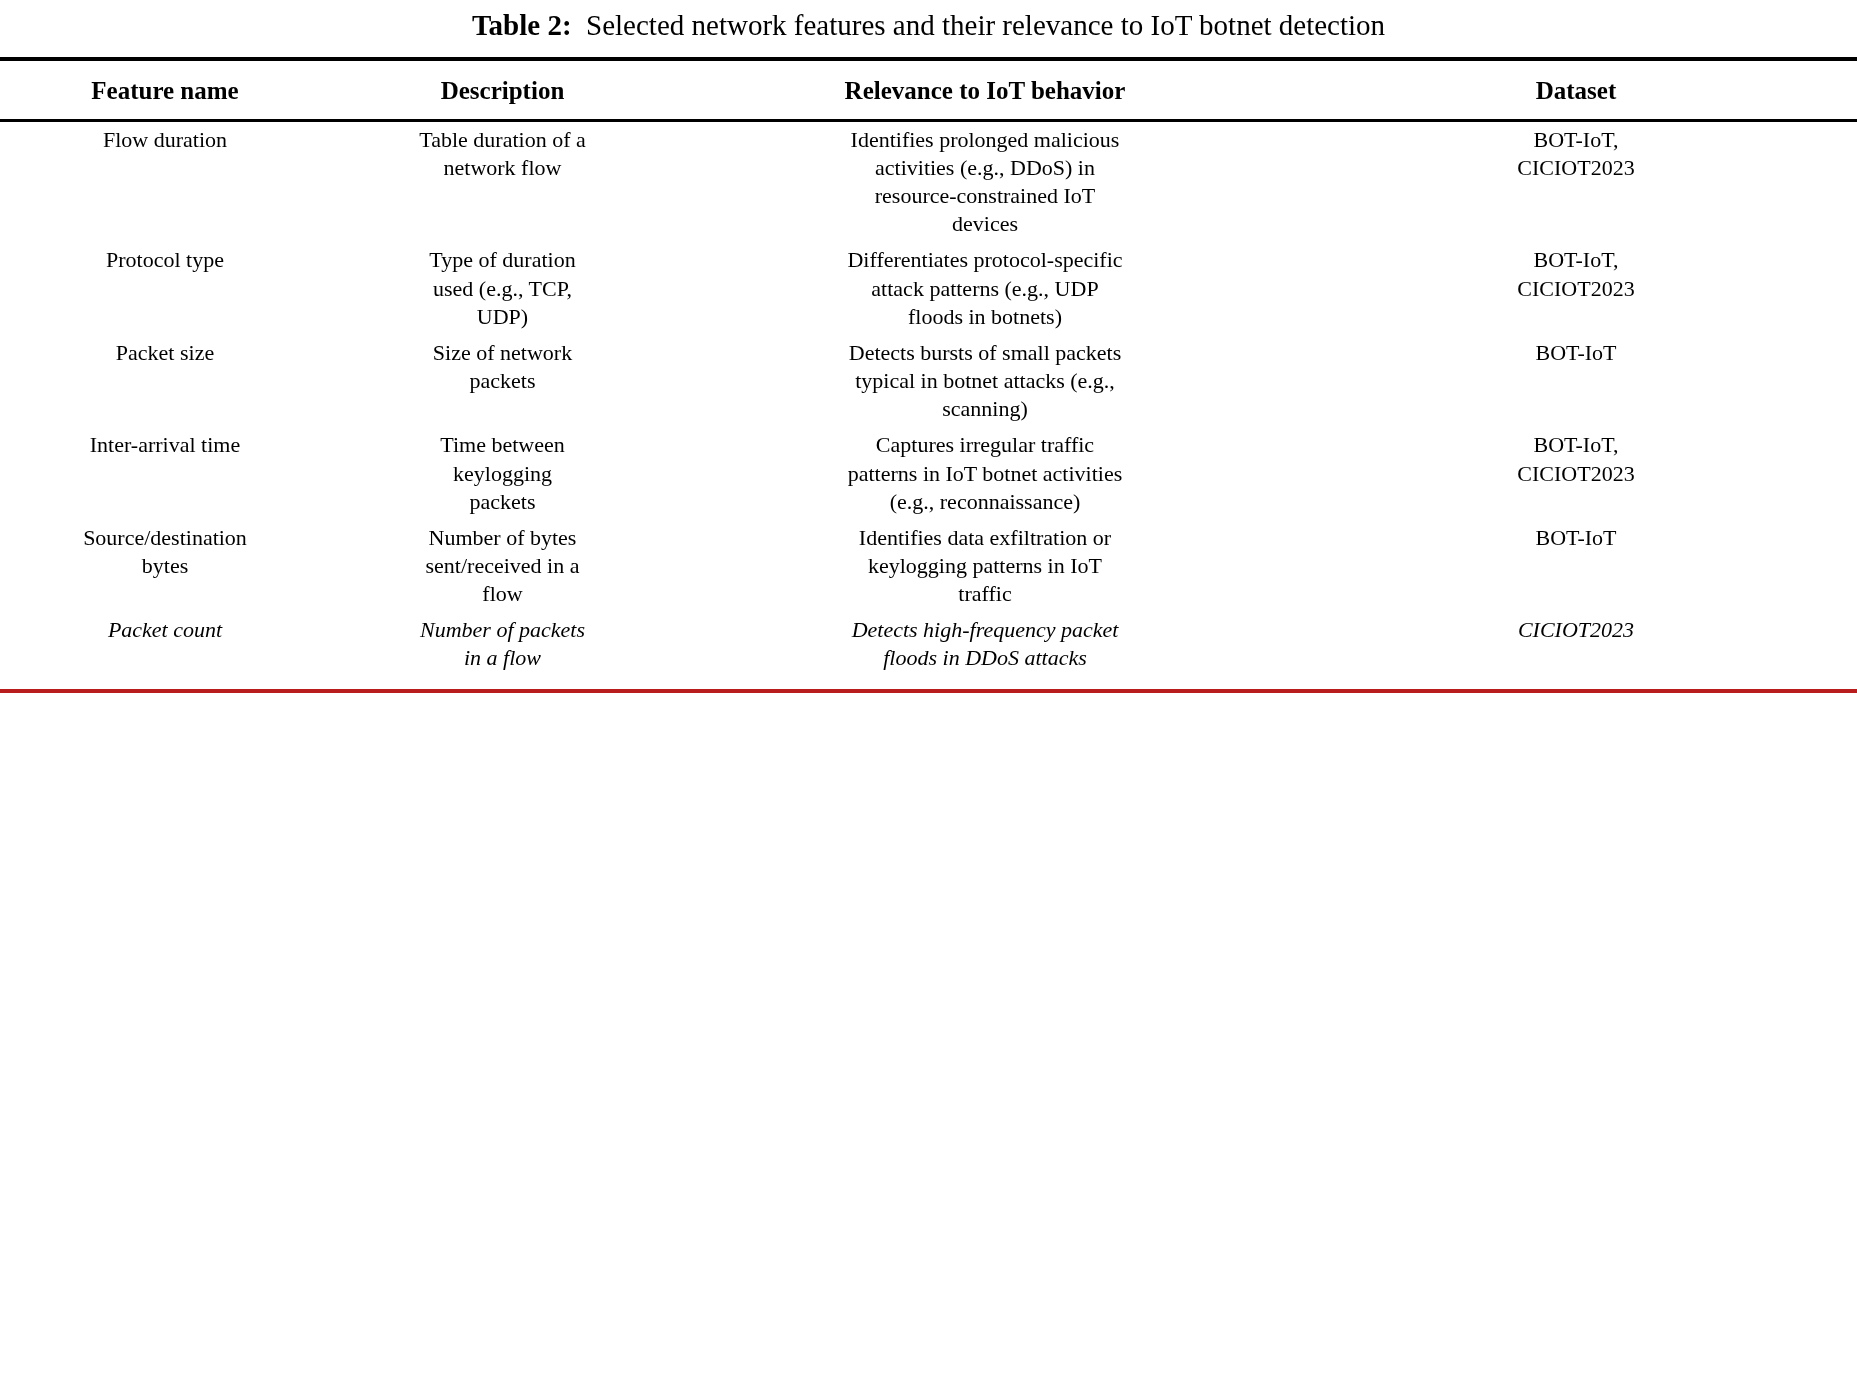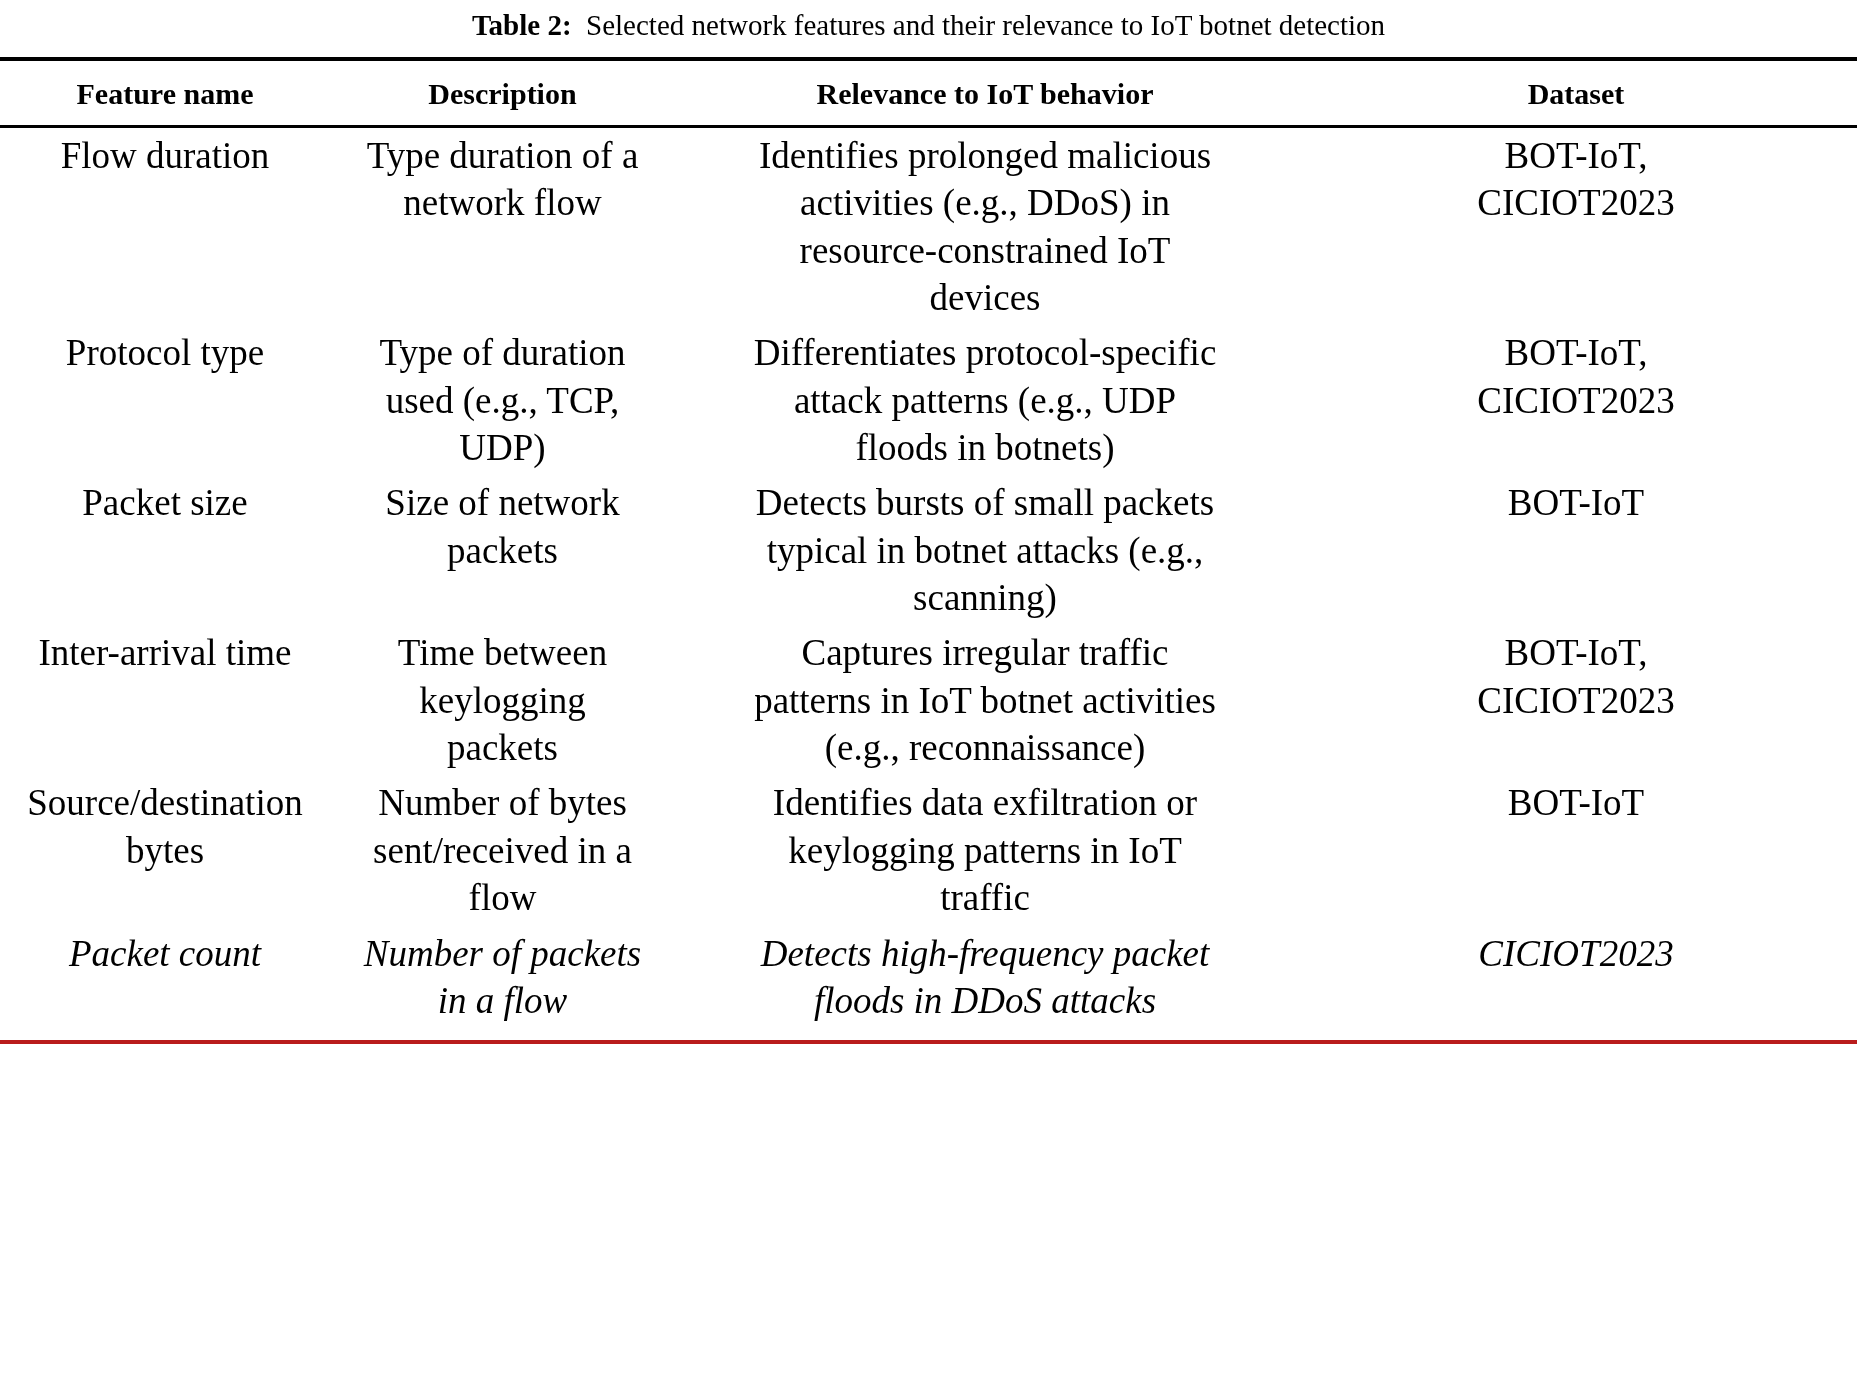--- a/index.html
+++ b/index.html
@@ -42,28 +42,28 @@
   }
   table.tbl .rule-top td {
     border-top: 4px solid #000;
     padding: 0;
     height: 0;
     line-height: 0;
     font-size: 0;
   }
   thead th {
     font-weight: bold;
-    font-size: 30px;
+    font-size: 25px;
     text-align: center;
     padding: 16px 6px 14px 6px;
     border-bottom: 3px solid #000;
     vertical-align: middle;
   }
   tbody td {
-    font-size: 37px;
+    font-size: 22px;
     line-height: 1.28;
     text-align: center;
     vertical-align: top;
     padding: 4px 6px 4px 6px;
     border: none;
   }
   tbody tr.last-row td {
     border-bottom: 4px solid #b91c1c;
     padding-bottom: 16px;
     font-style: italic;
@@ -107,21 +107,21 @@
         <th>Relevance to IoT behavior</th>
         <th>Dataset</th>
       </tr>
     </thead>
     <tbody id="tbody">
         <tr>
           <td>
             <span class="cell-inner">Flow duration</span>
           </td>
           <td>
-            <span class="cell-inner">Type duration of a
+            <span class="cell-inner">Table duration of a
 network flow</span>
           </td>
           <td>
             <span class="cell-inner">Identifies prolonged malicious
 activities (e.g., DDoS) in
 resource-constrained IoT
 devices</span>
           </td>
           <td>
             <span class="cell-inner">BOT-IoT,

